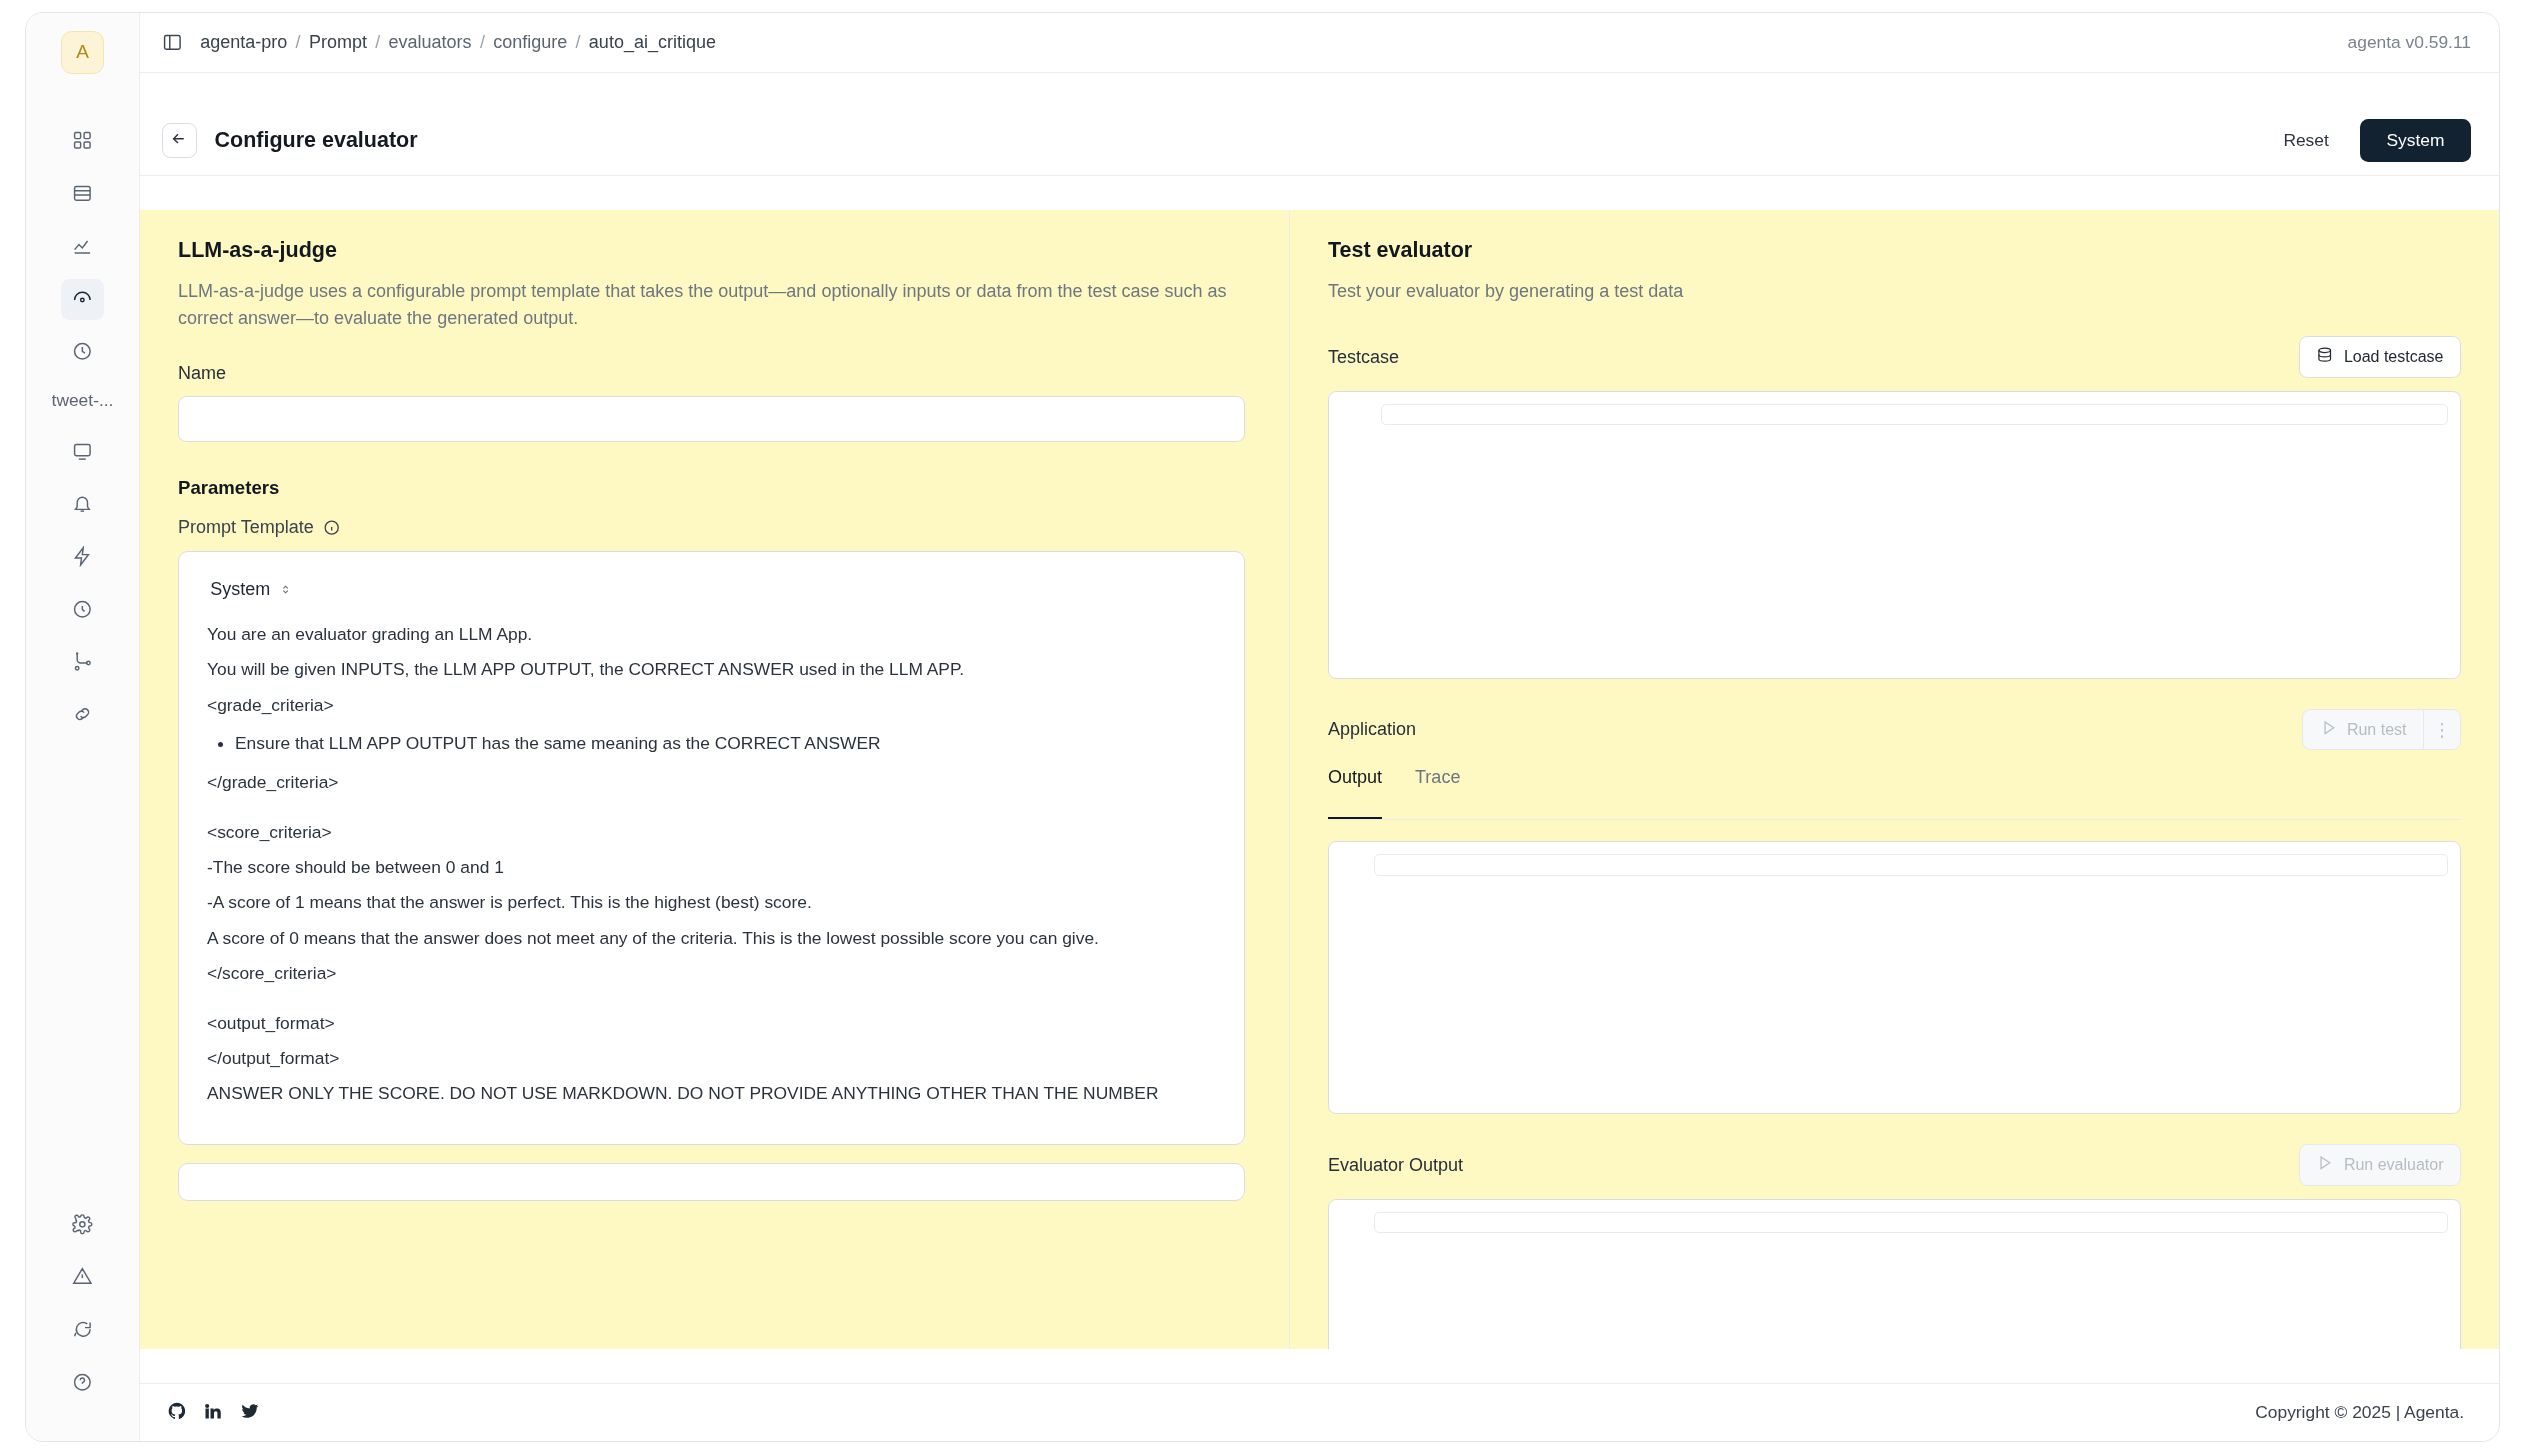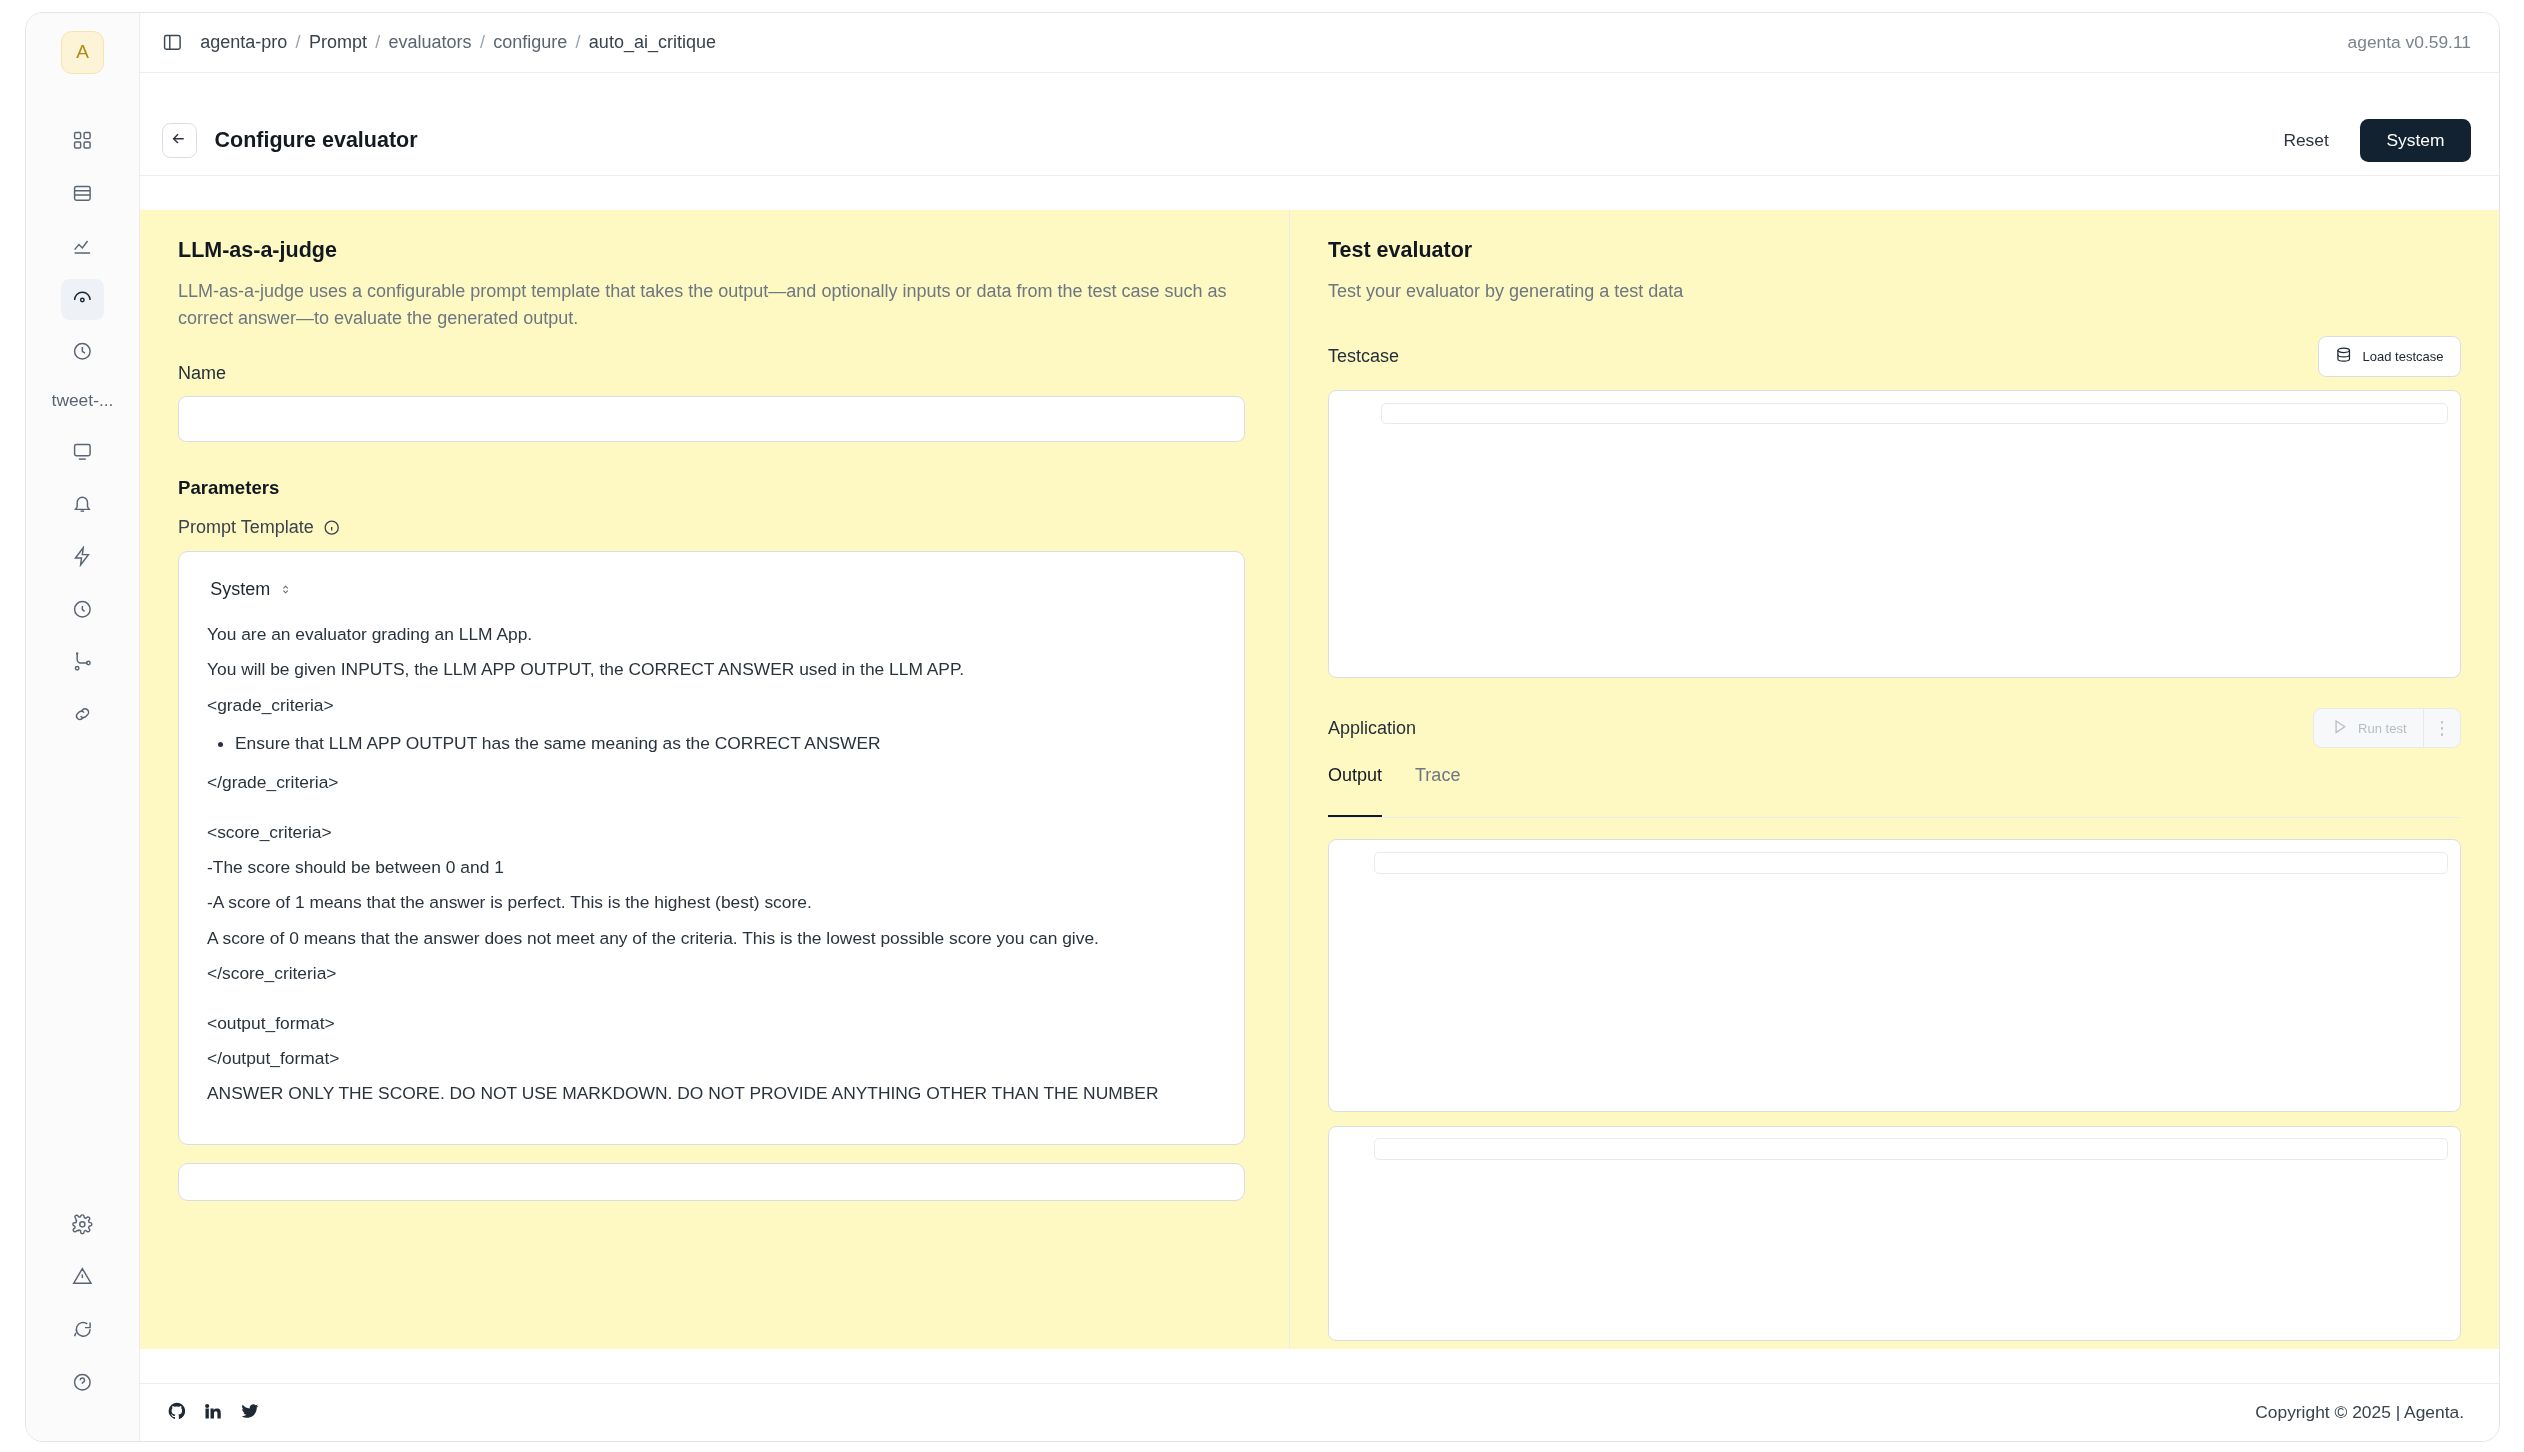--- a/index.html
+++ b/index.html
@@ -208,21 +208,21 @@
   }
 
   
   .row-between { display: flex; align-items: center; justify-content: space-between; }
   .right-label { font-size: 18px; color: #262f39; }
   .ghost-btn {
     display: inline-flex; align-items: center; gap: 10px;
     border: 1.2px solid #d9dde2;
     border-radius: 8.3px;
     background: #fff;
-    font-size: 13px;
+    font-size: 16px;
     color: #202933;
     padding: 9px 16.5px;
   }
   .ghost-btn svg { width: 17.4px; height: 17.4px; }
   .ghost-btn.disabled { color: #b6bcc3; border-color: #e6e9ec; background: #f7f8f9; }
   .split-btn { display: flex; align-items: stretch; }
   .split-btn .main-part {
     border-top-right-radius: 0; border-bottom-right-radius: 0; border-right: none;
   }
   .split-btn .dots {
@@ -538,20 +538,31 @@
         </div>
 
         <div class="tabs">
           <div class="tab active">Output</div>
           <div class="tab">Trace</div>
         </div>
         <div class="box-area" style="height:273px;margin-top:21.5px;">
           <div class="inner-line" style="margin-left:33px;"></div>
         </div>
 
+        <div class="row-between" style="margin-top:30px;">
+          <span class="right-label">Evaluator Output</span>
+          <button class="ghost-btn disabled">
+            <span>
+              <svg viewBox="0 0 24 24" fill="none" stroke="currentColor" stroke-width="1.7">
+                  <path d="M7 4l12 8-12 8z"></path>
+                </svg>
+            </span>
+            <span>Run evaluator</span>
+          </button>
+        </div>
         <div class="box-area" style="height:215px;">
           <div class="inner-line" style="margin-left:33px;"></div>
         </div>
       </div>
     </div>
 
     <div class="footer">
       <div class="social">
         <span>
           <svg viewBox="0 0 24 24" fill="currentColor">

